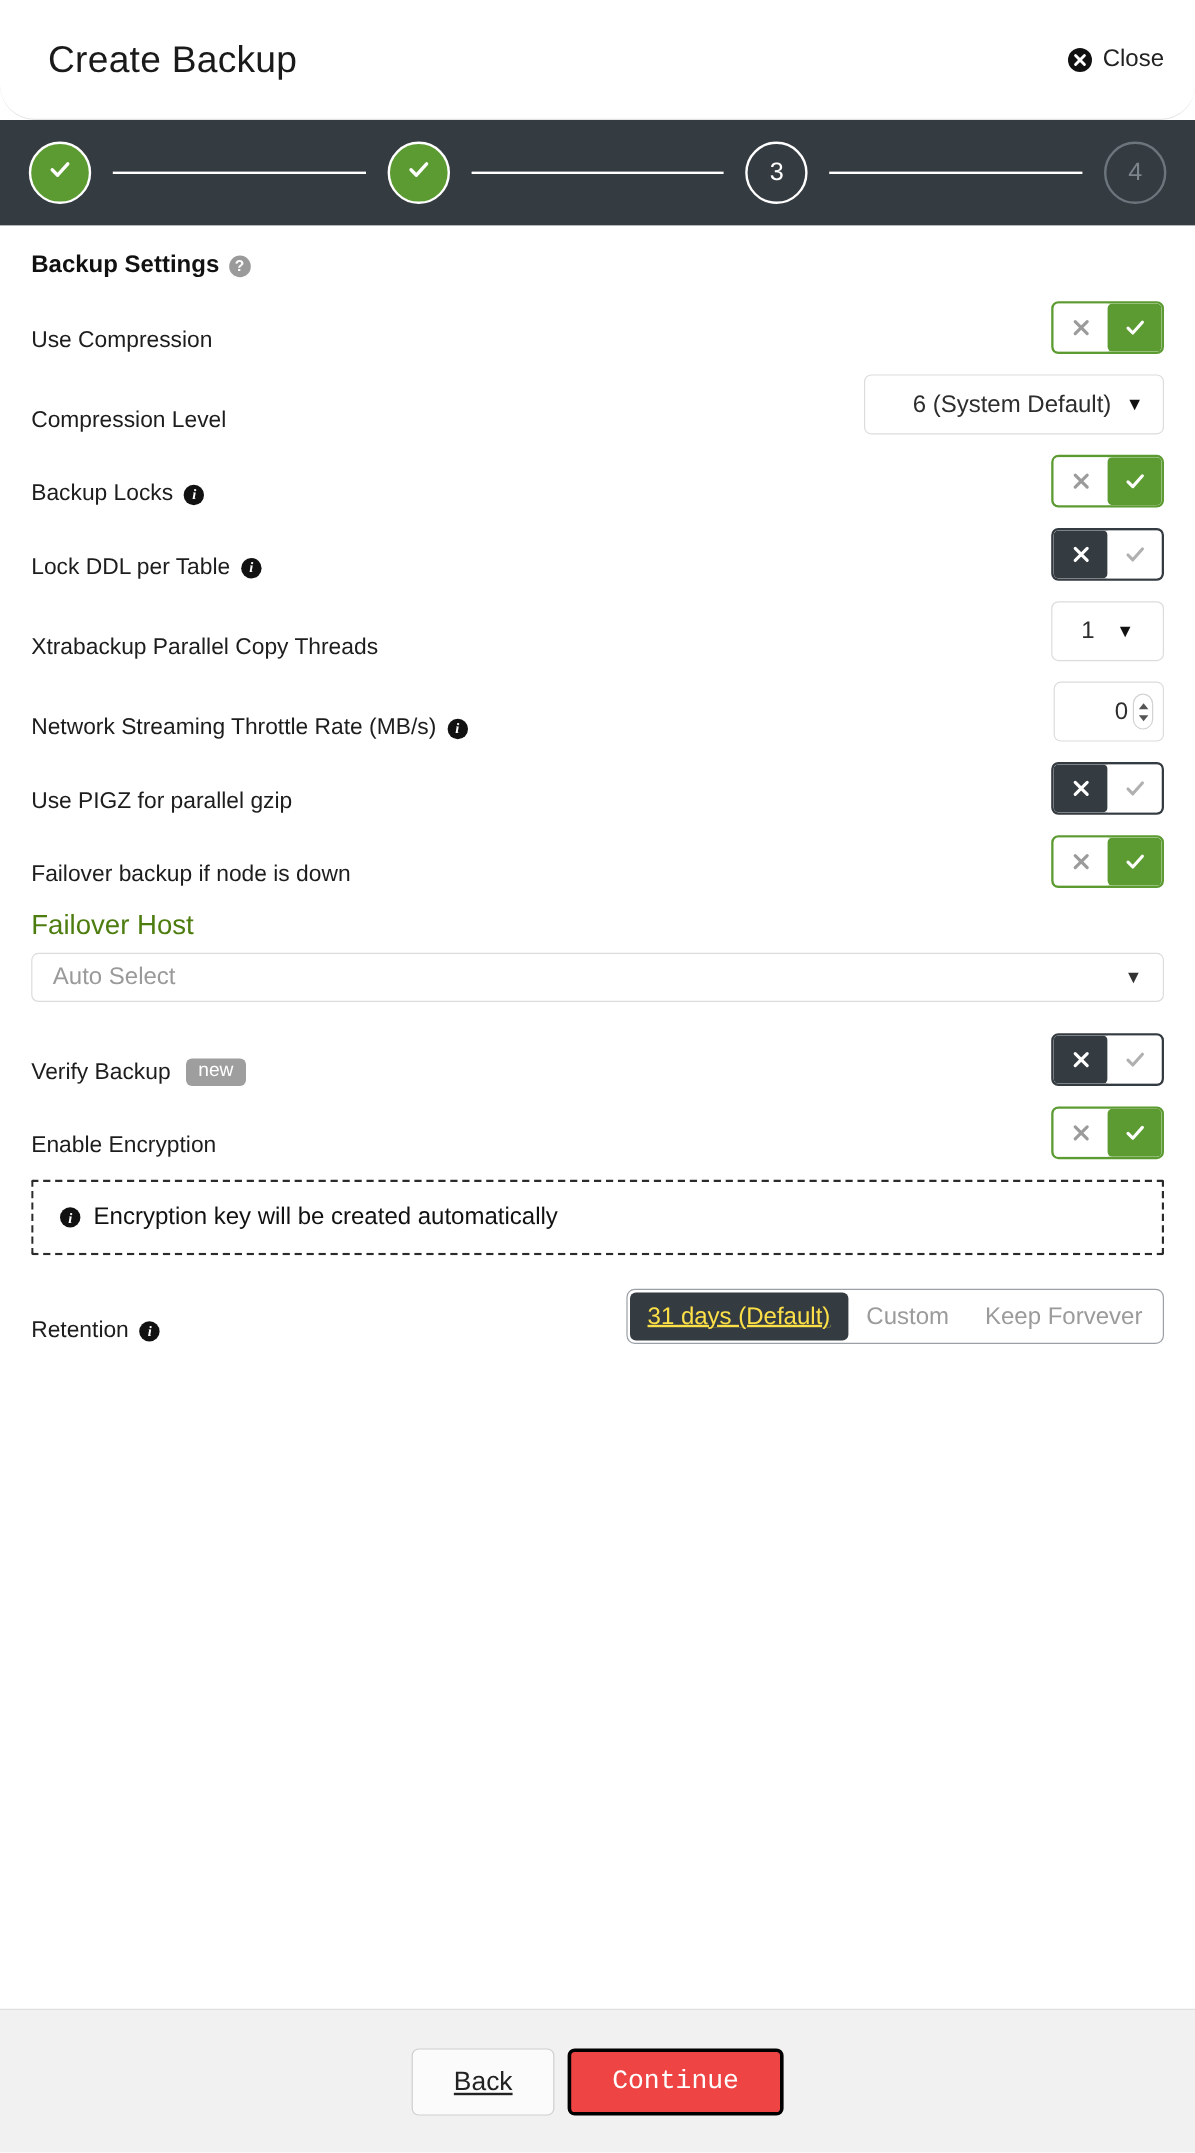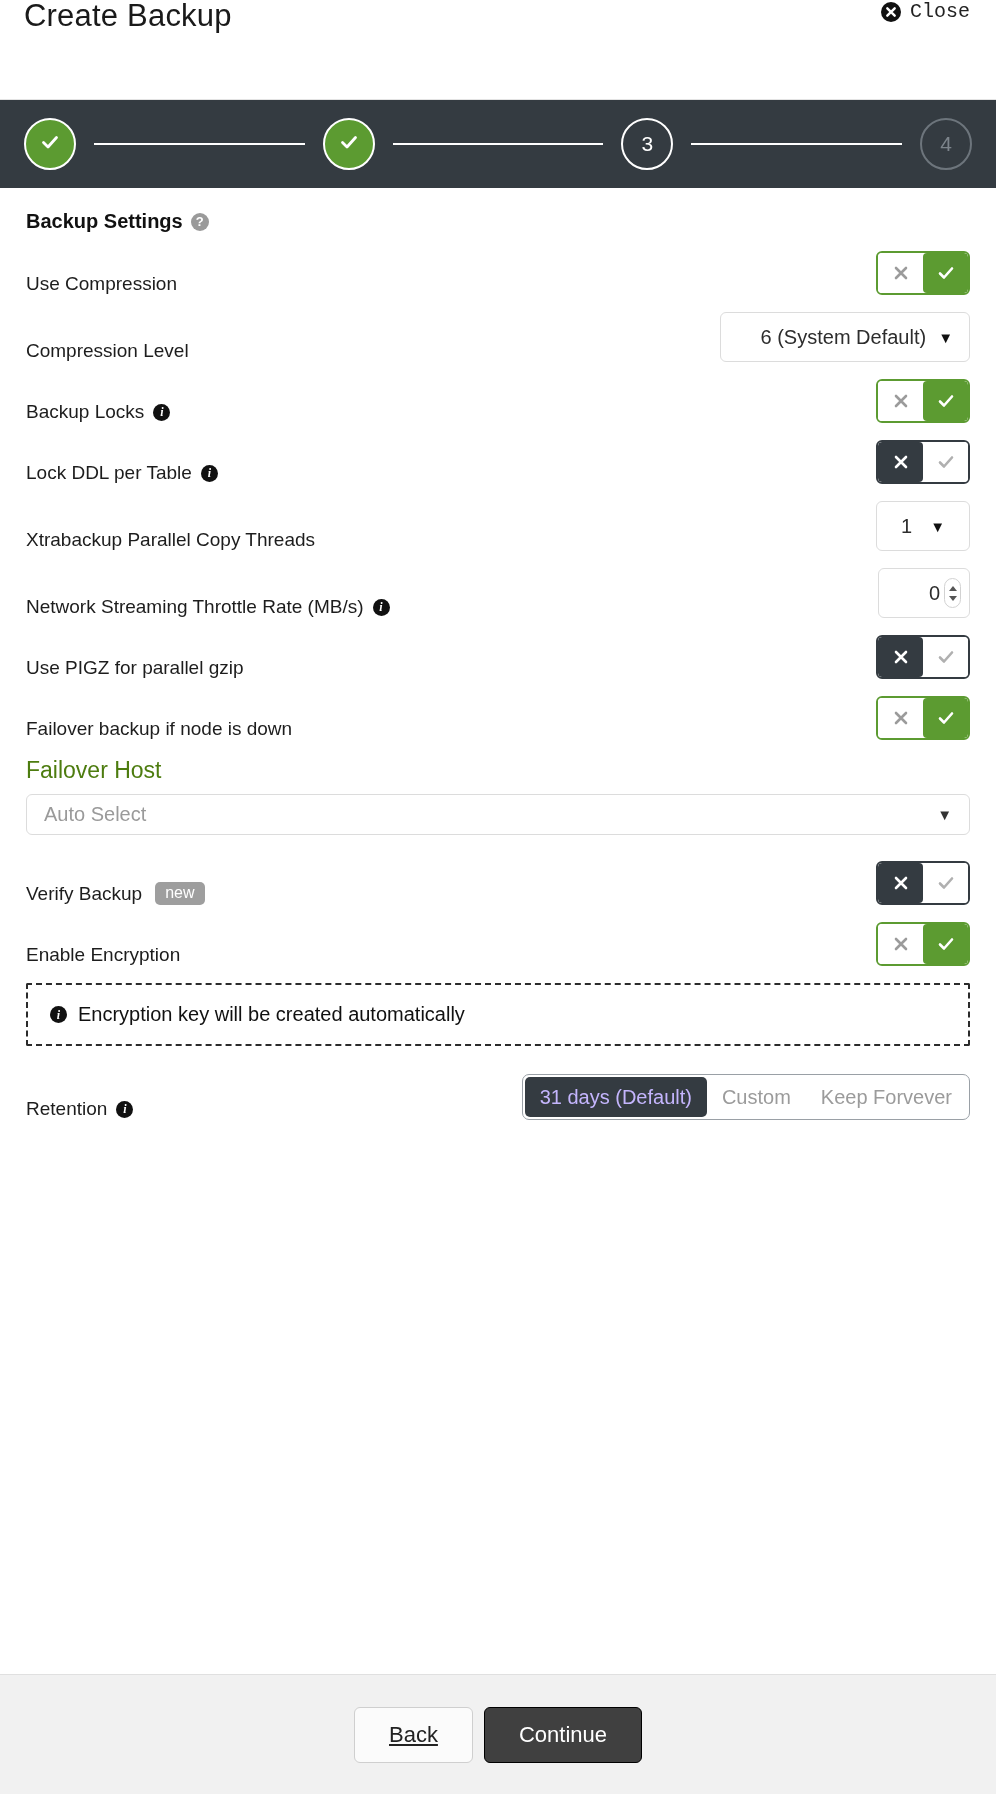--- a/index.html
+++ b/index.html
@@ -17,41 +17,42 @@
     overflow: hidden;
     background: #ffffff;
   }
 
   
   .header {
     height: 100px;
     flex: 0 0 100px;
     background: #ffffff;
     display: flex;
-    align-items: flex-start;
+    align-items: center;
     justify-content: space-between;
-    padding: 0 26px 0 24px;
+    padding: 0 26px 0 40px;
     border-bottom: 1px solid #e3e3e3;
+    border-radius: 29px;
   }
   .title {
     font-size: 31px;
     font-weight: 400;
     color: #1a1a1a;
     letter-spacing: 0.2px;
     line-height: 1;
   }
   .close-btn {
     display: flex;
     align-items: center;
     gap: 9px;
     font-size: 20px;
     color: #222;
     cursor: pointer;
     background: none; border: none;
-    font-family: Liberation Mono, monospace;
+    font-family: Liberation Sans, sans-serif;
     padding: 0;
   }
   .close-circle {
     width: 20px; height: 20px;
     border-radius: 50%;
     background: #111;
     display: inline-flex;
     align-items: center; justify-content: center;
     flex: 0 0 20px;
   }
@@ -305,21 +306,22 @@
     align-items: center;
     padding: 0 15px;
     font-size: 20px;
     color: #9b9b9b;
     cursor: pointer;
     border-radius: 5px;
     white-space: nowrap;
   }
   .seg-item.active {
     background: #343b41;
-    color: #c4b5fd;
+    color: #fde047;
+    text-decoration: underline;
   }
 
   
   .spacer { flex: 1 1 auto; background:#fff; }
   .footer {
     flex: 0 0 120px;
     height: 120px;
     background: #f1f1f1;
     border-top: 1px solid #e0e0e0;
     display: flex;
@@ -338,23 +340,24 @@
     cursor: pointer;
     font-family: "Liberation Sans", sans-serif;
   }
   .btn-back {
     background: #fbfbfb;
     border: 1px solid #cfcfcf;
     color: #222;
     text-decoration: underline;
   }
   .btn-continue {
-    background: #404040;
-    border: 1px solid #000000;
+    background: #ef4444;
+    border: 3px solid #000000;
     color: #ffffff;
+    font-family: Liberation Mono, monospace;
   }
 </style>
 </head>
 <body>
 
 <div class="app">
 
   <div class="header">
     <div class="title">Create Backup</div>
     <button class="close-btn">

